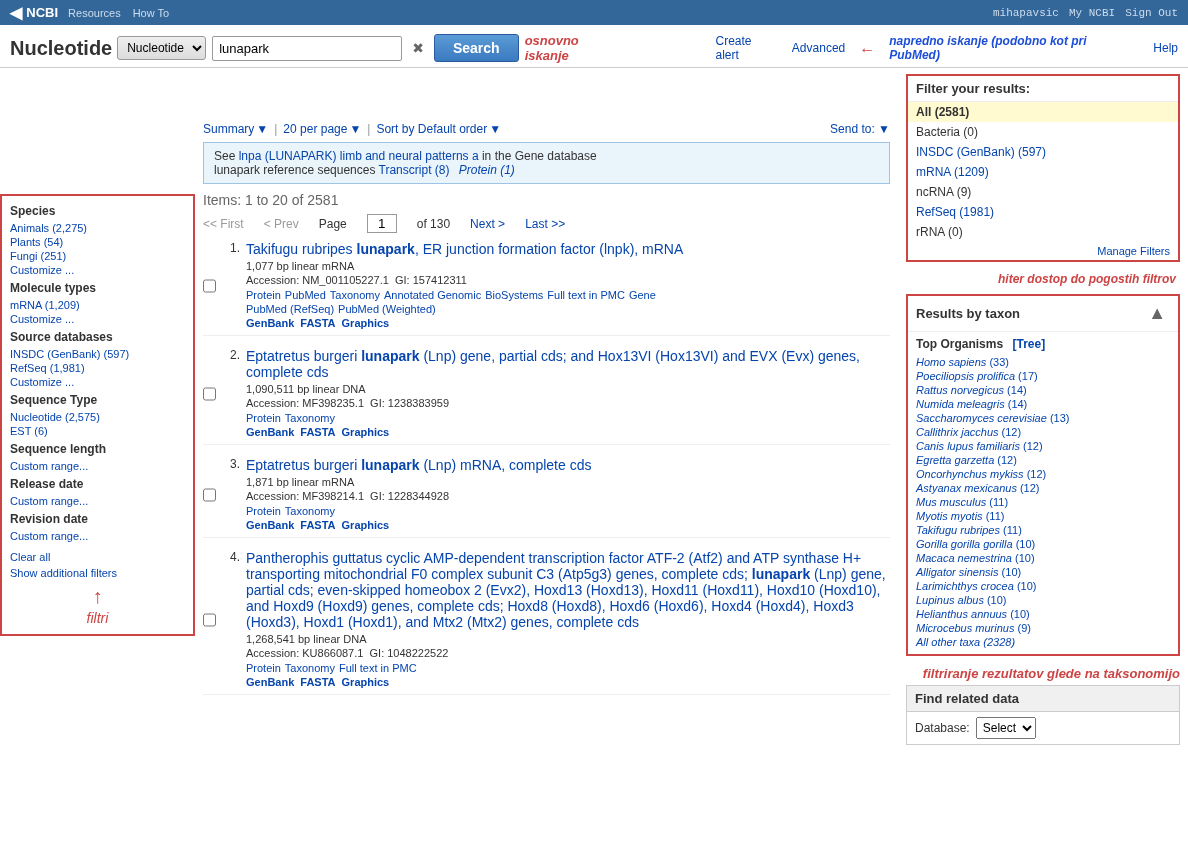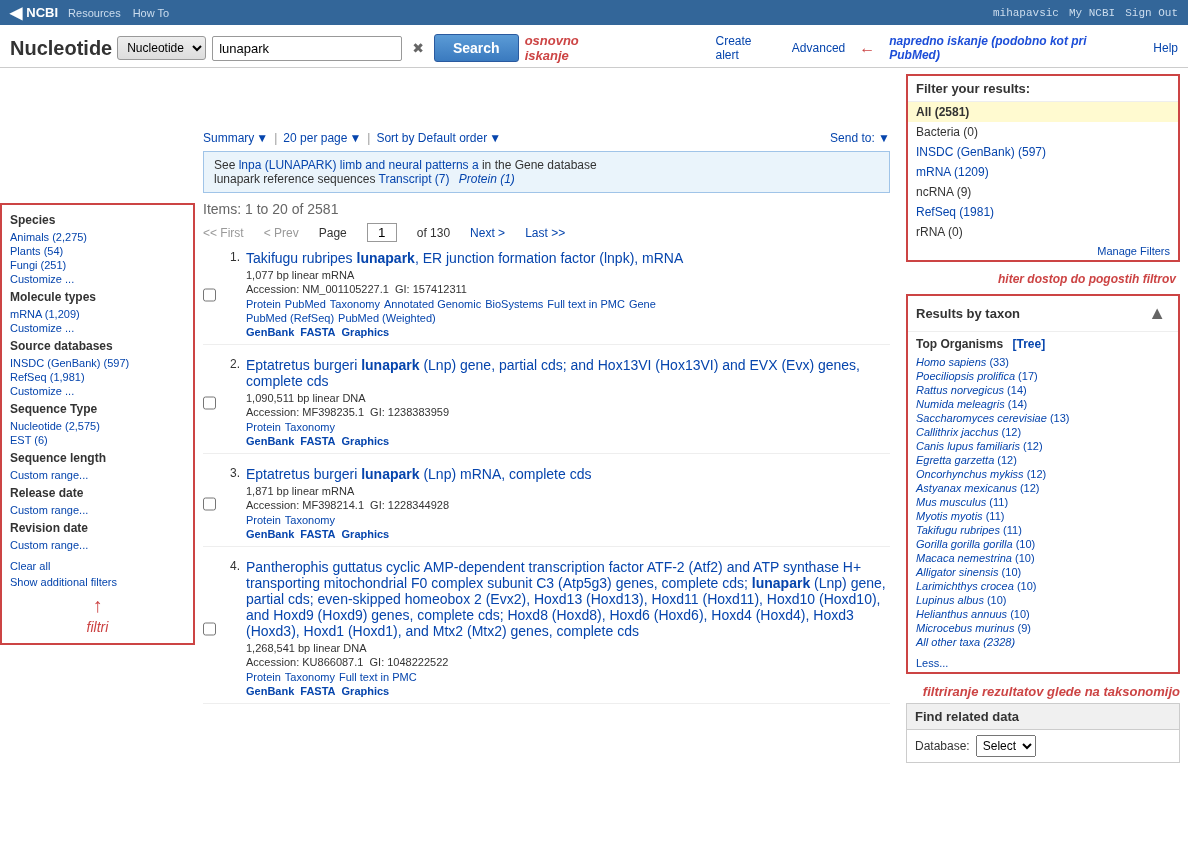--- a/index.html
+++ b/index.html
@@ -404,21 +404,21 @@
         <span>▼</span>
       </span>
     </div>
 
     <div id="gene-info-box">
       <span>See</span>
       <a>lnpa (LUNAPARK) limb and neural patterns a</a>
       <span>in the Gene database</span>
       <br>
       <span>lunapark reference sequences</span>
-      <a>Transcript (7)</a>
+      <a>Transcript (8)</a>
       <a style="margin-left:6px;font-style:italic;">Protein (1)</a>
     </div>
 
     <div id="items-count">Items: 1 to 20 of 2581</div>
 
     <div id="pagination">
       <span class="page-nav-disabled">&lt;&lt; First</span>
       <span class="page-nav-disabled">&lt; Prev</span>
       <span>Page</span>
       <input type="text" value="1" style="">
@@ -579,21 +579,20 @@
         <div class="taxon-item"><a>Takifugu rubripes</a> <span>(11)</span></div>
         <div class="taxon-item"><a>Gorilla gorilla gorilla</a> <span>(10)</span></div>
         <div class="taxon-item"><a>Macaca nemestrina</a> <span>(10)</span></div>
         <div class="taxon-item"><a>Alligator sinensis</a> <span>(10)</span></div>
         <div class="taxon-item"><a>Larimichthys crocea</a> <span>(10)</span></div>
         <div class="taxon-item"><a>Lupinus albus</a> <span>(10)</span></div>
         <div class="taxon-item"><a>Helianthus annuus</a> <span>(10)</span></div>
         <div class="taxon-item"><a>Microcebus murinus</a> <span>(9)</span></div>
         <div class="taxon-item"><a style="font-style:italic;">All other taxa</a> <span style="color:#0645ad;font-style:italic;">(2328)</span></div>
       </div>
-      <a id="less-link">Less...</a>
     </div>
 
     <div class="filtriranje-annotation" style="text-align:right;">filtriranje rezultatov glede na taksonomijo</div>
 
     <div id="find-related-box">
       <h4>Find related data</h4>
       <div class="find-related-row">
         <span>Database:</span>
         <select>
           <option>Select</option>

